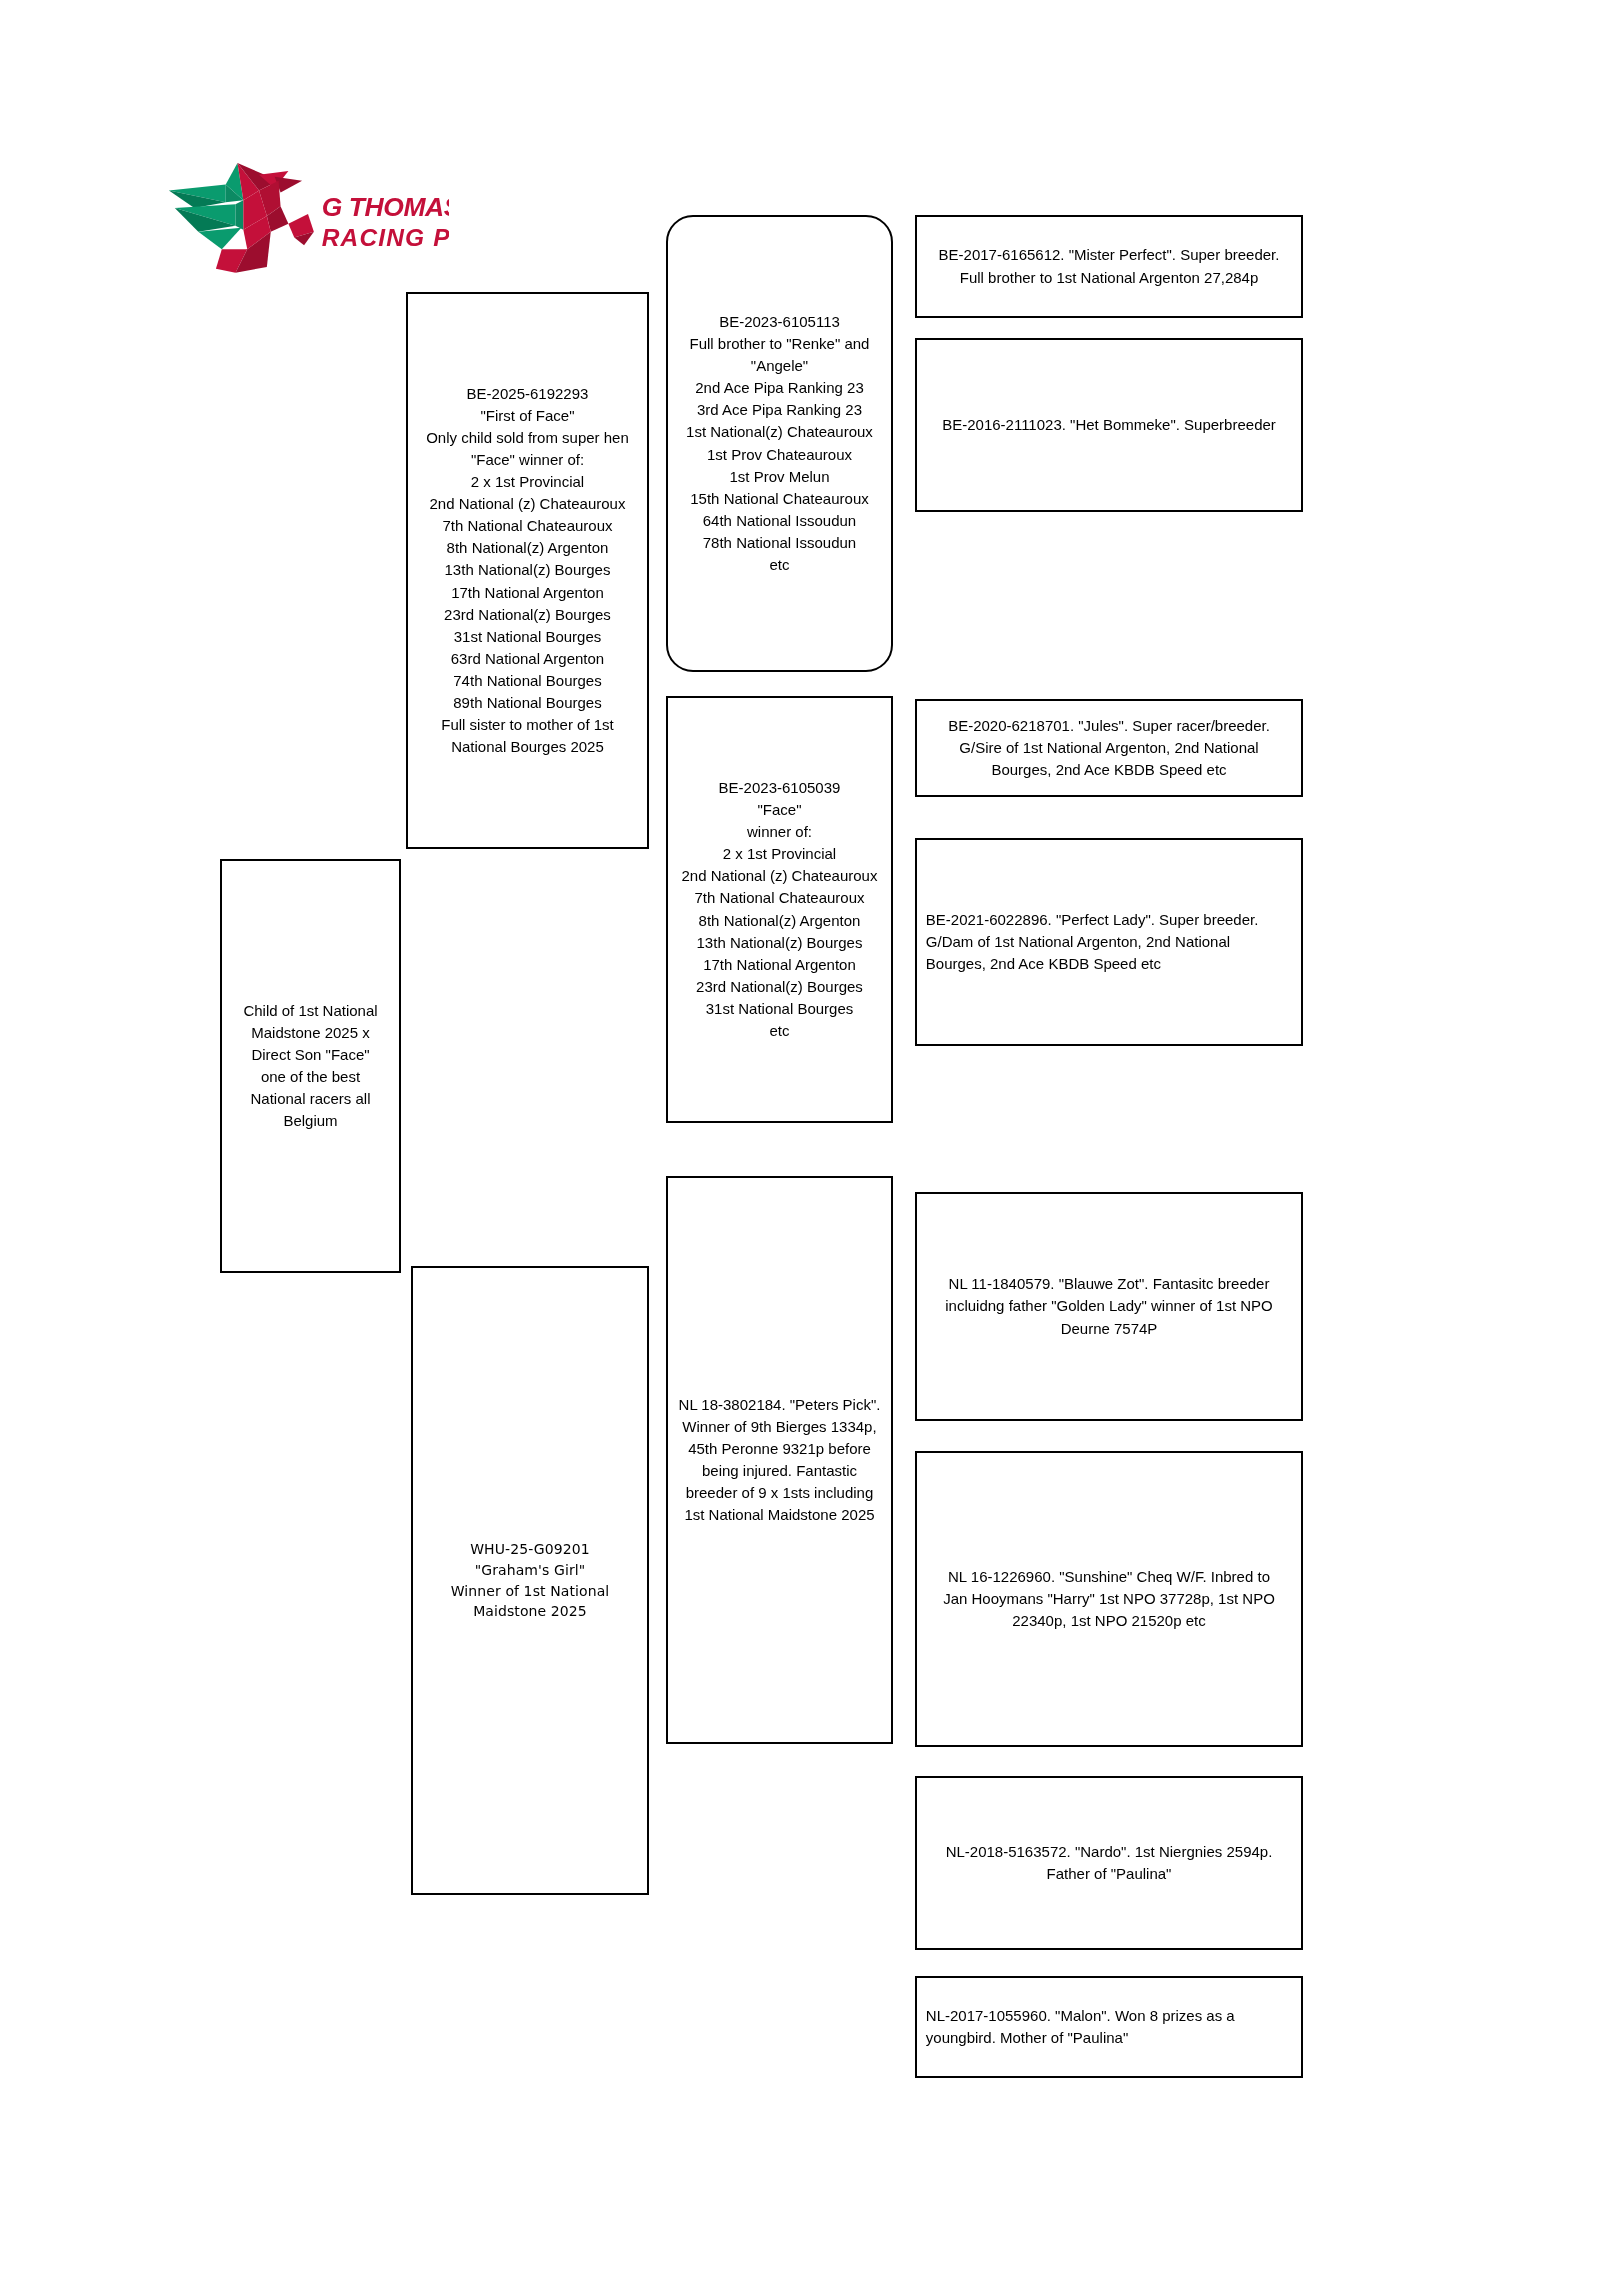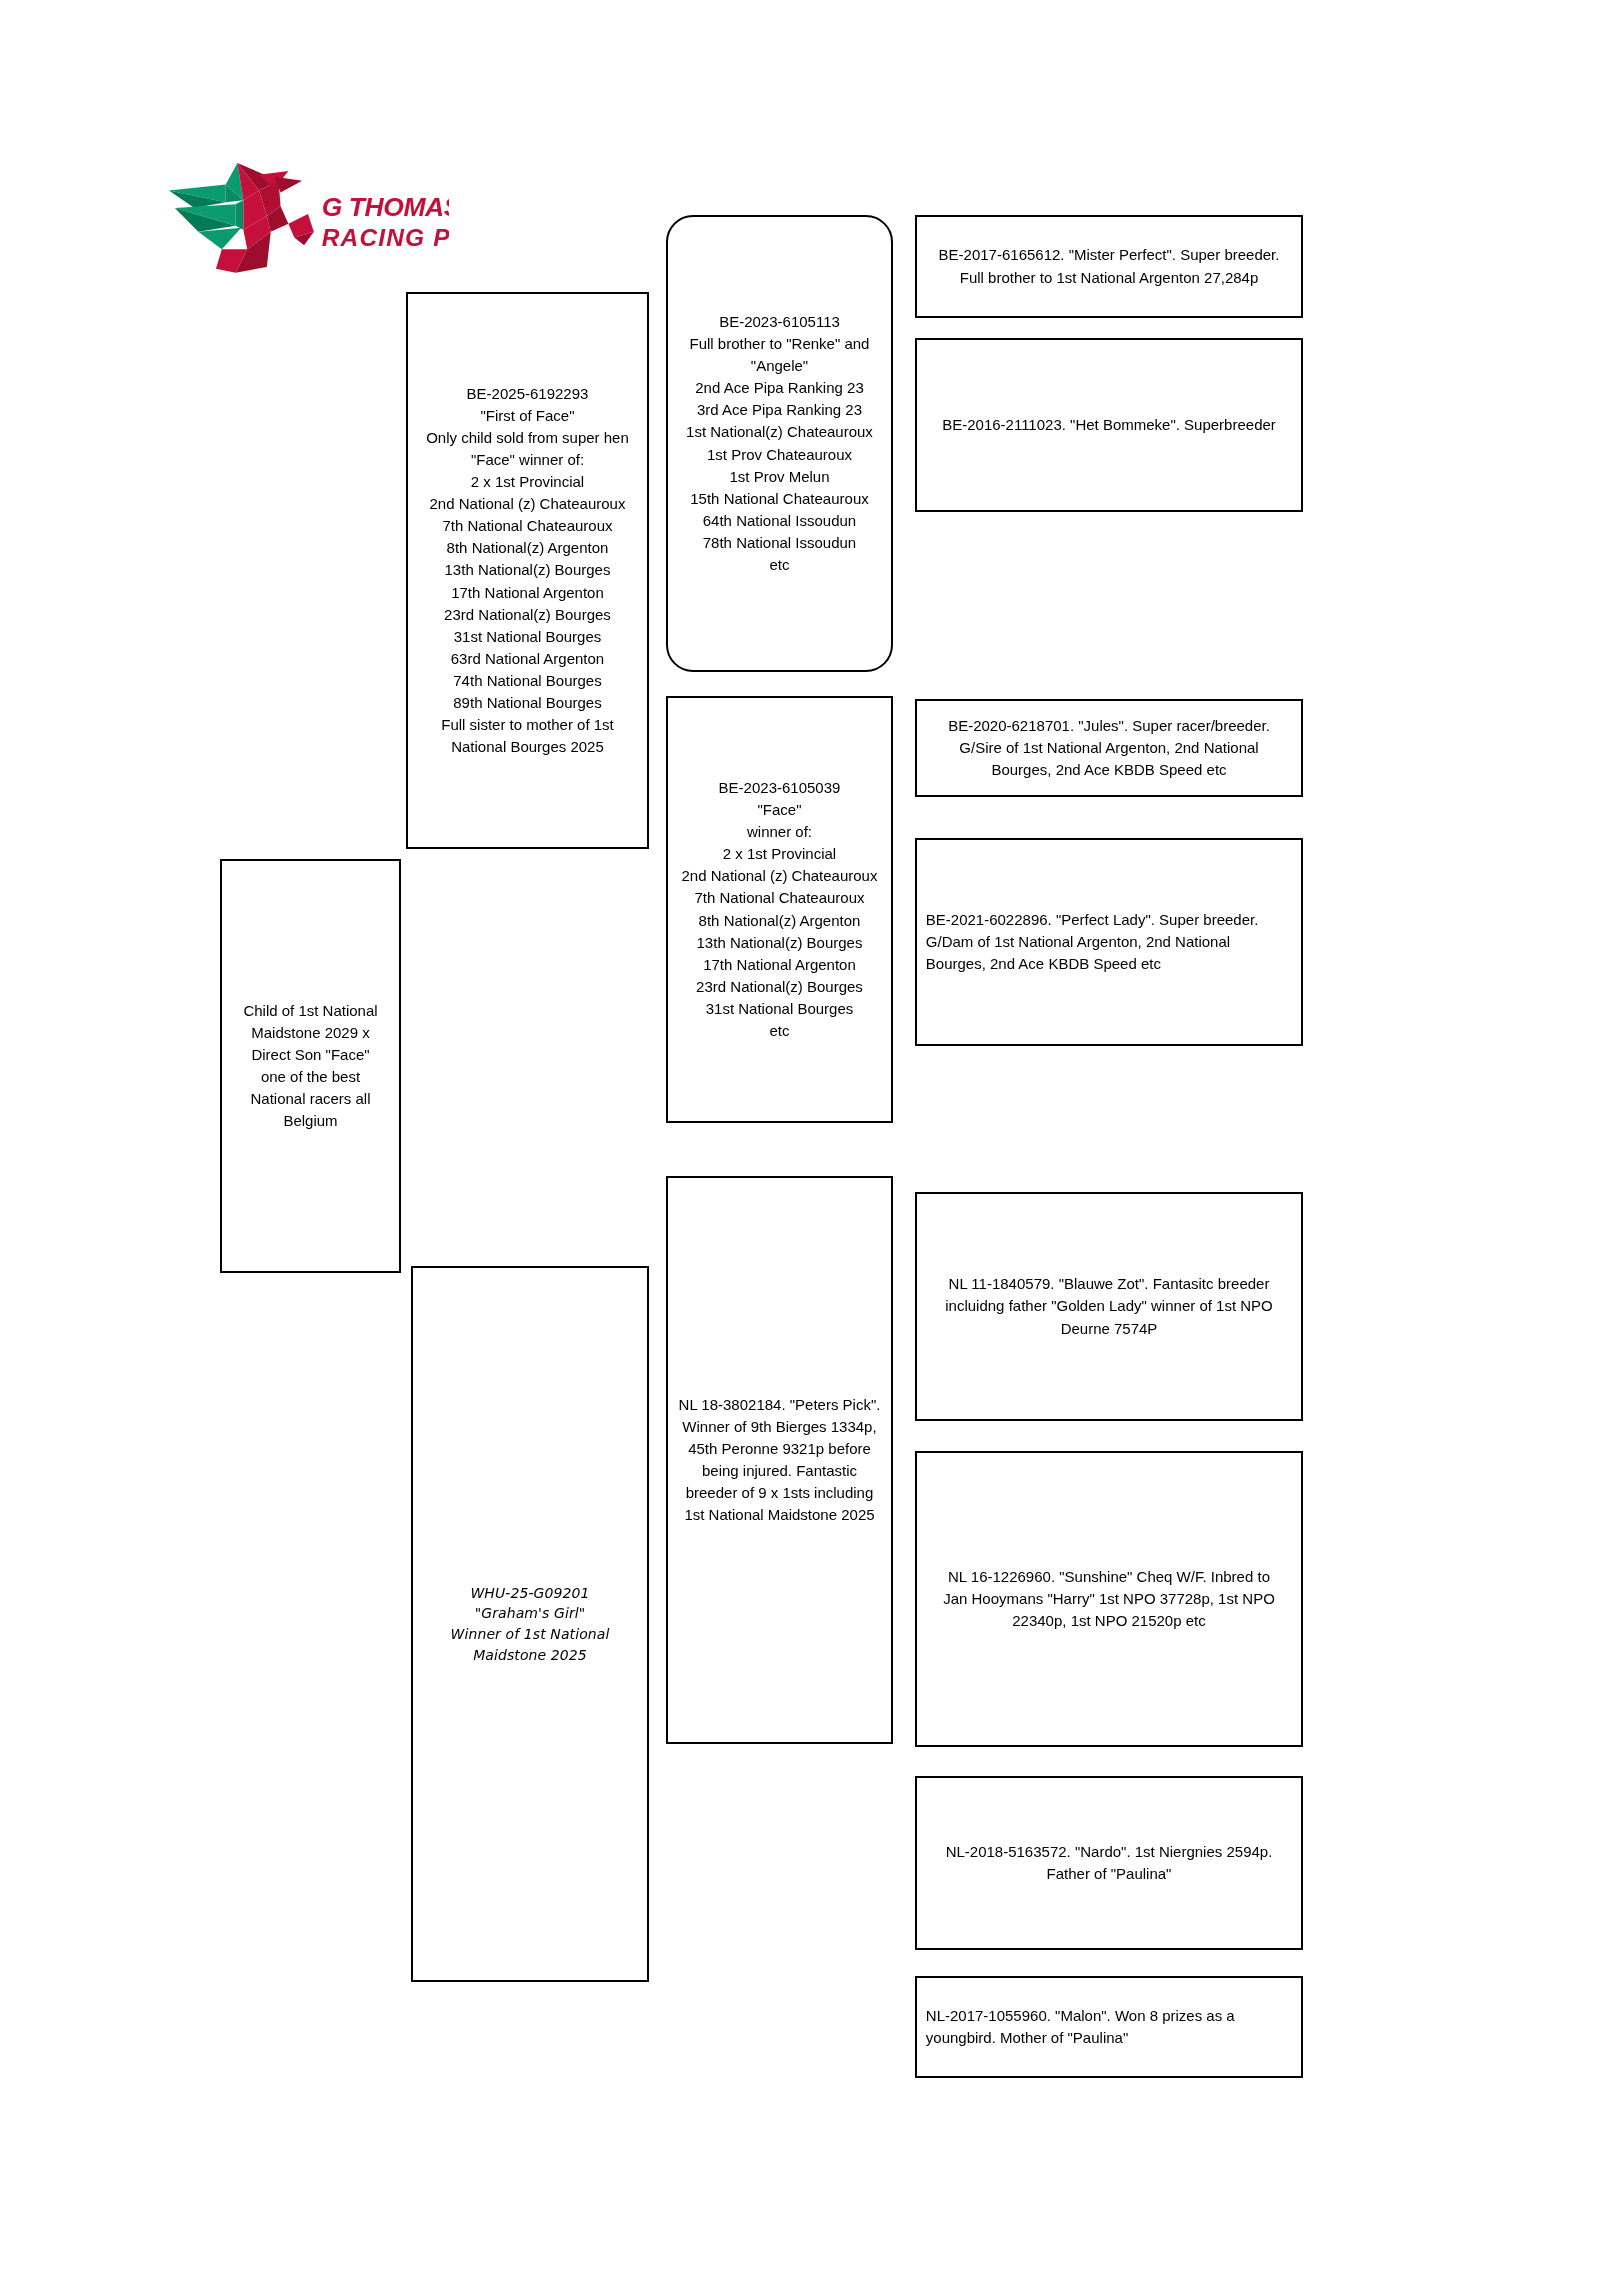--- a/index.html
+++ b/index.html
@@ -95,21 +95,21 @@
         <polygon points="132,84 152,78 142,92" fill="#9c0d2e"></polygon>
       </g>
 
       <text x="160" y="62" font-family="'Liberation Sans','DejaVu Sans',sans-serif" font-size="27" font-weight="bold" font-style="italic" fill="#c4103a" letter-spacing="-0.4">G THOMAS &amp; SON</text>
       <text x="160" y="93" font-family="'Liberation Sans','DejaVu Sans',sans-serif" font-size="25" font-weight="bold" font-style="italic" fill="#c4103a" letter-spacing="1.2">RACING PIGEONS</text>
     </svg>
   </div>
 
   <div class="pbox" style="left:220px; top:859px; width:181px; height:414px;">
     <div class="txt">Child of 1st National
-Maidstone 2029 x
+Maidstone 2025 x
 Direct Son "Face"
 one of the best
 National racers all
 Belgium</div>
   </div>
 
   <div class="pbox" style="left:406px; top:292px; width:243px; height:557px;">
     <div class="txt">BE-2025-6192293
 "First of Face"
 Only child sold from super hen
@@ -122,21 +122,21 @@
 17th National Argenton
 23rd National(z) Bourges
 31st National Bourges
 63rd National Argenton
 74th National Bourges
 89th National Bourges
 Full sister to mother of 1st
 National Bourges 2025</div>
   </div>
 
-  <div class="pbox alt" style="left:411px; top:1266px; width:238px; height:716px;font-style:italic;">
+  <div class="pbox alt" style="left:411px; top:1266px; width:238px; height:629px;">
     <div class="txt">WHU-25-G09201
 "Graham's Girl"
 Winner of 1st National
 Maidstone 2025</div>
   </div>
 
   <div class="pbox" style="left:666px; top:215px; width:227px; height:457px;border-radius:27px;">
     <div class="txt">BE-2023-6105113
 Full brother to "Renke" and
 "Angele"

